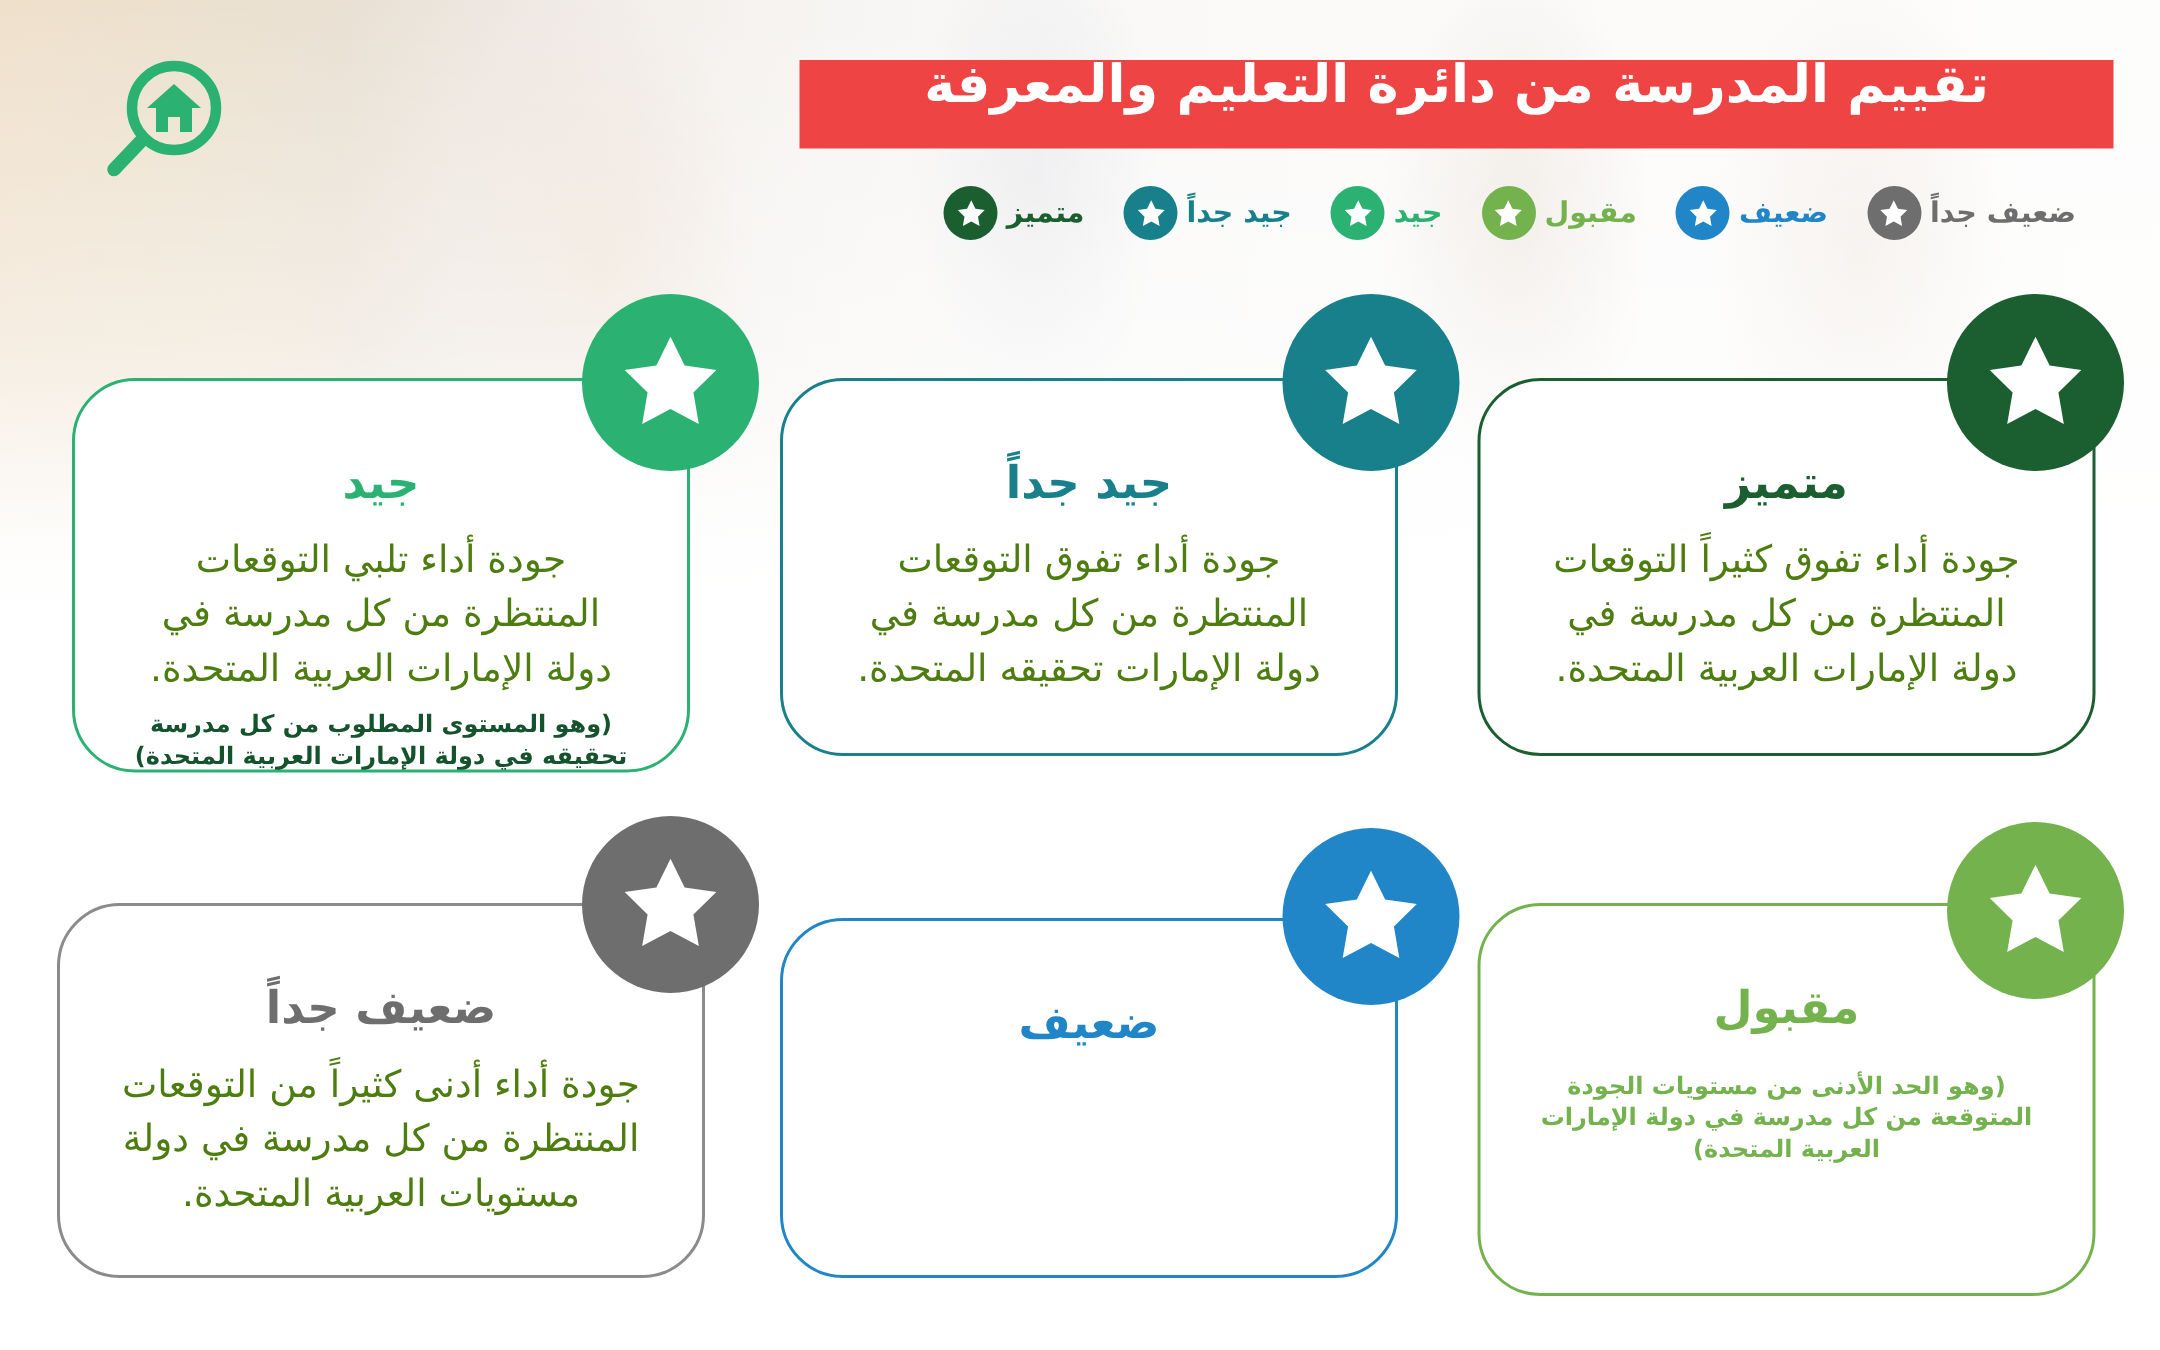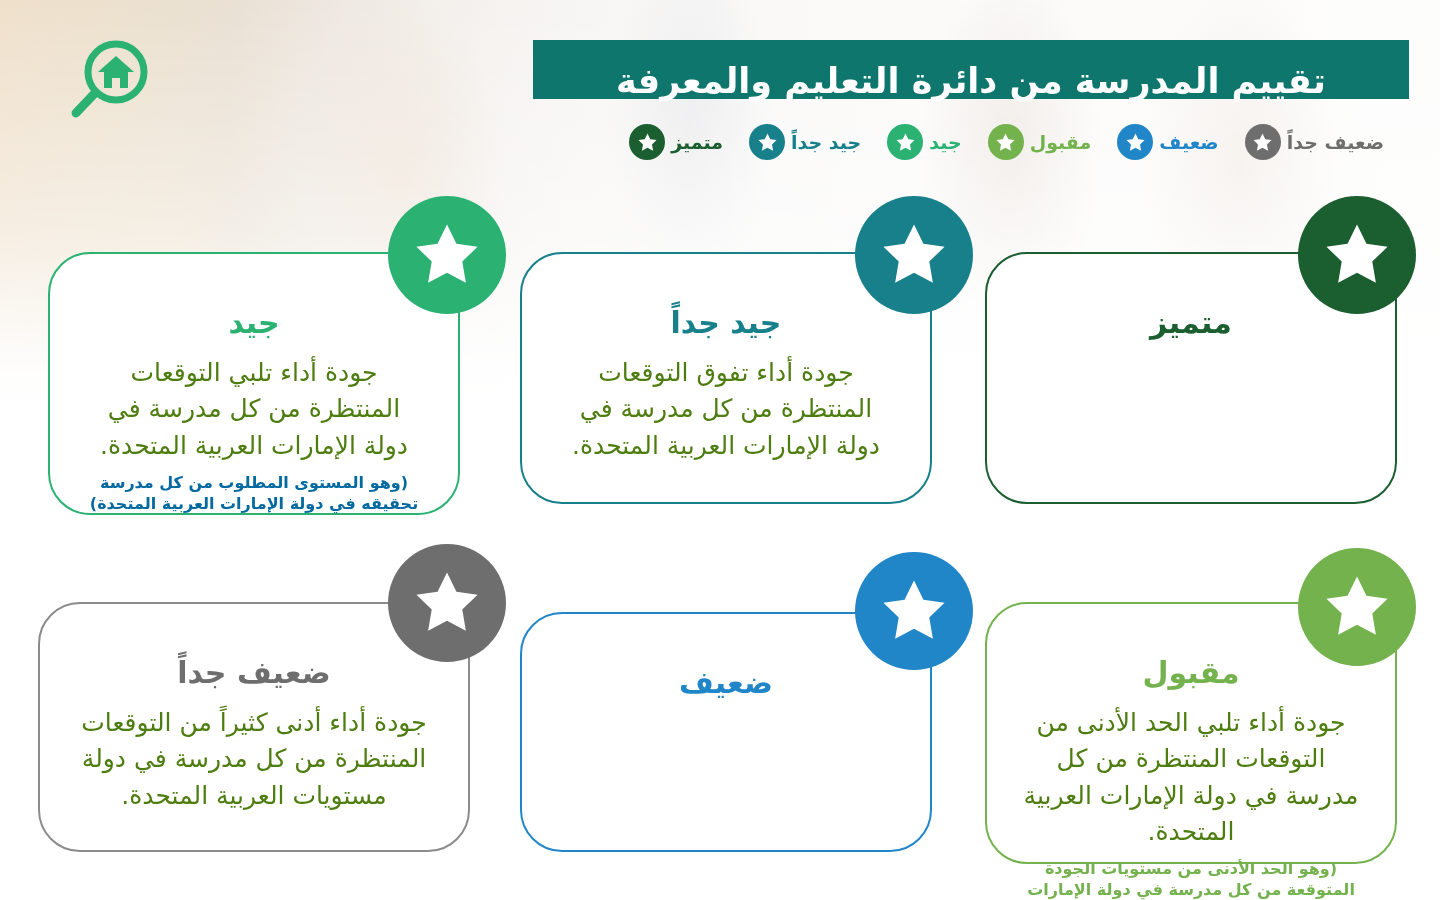--- a/index.html
+++ b/index.html
@@ -66,23 +66,23 @@
     height: 90px;
   }
 
   
   .title-bar {
     position: absolute;
     left: 533px;
     top: 40px;
     width: 876px;
     height: 59px;
-    background: #0f766e;
-    display: flex;
-    align-items: flex-end;
+    background: #ef4444;
+    display: flex;
+    align-items: flex-start;
     justify-content: center;
   }
   .title-bar .title-text {
     color: #ffffff;
     font-size: 35px;
     font-weight: 700;
     letter-spacing: 0px;
     white-space: nowrap;
     line-height: 1;
   }
@@ -260,57 +260,57 @@
             <path fill="#ffffff" d="M12 2.6l2.9 5.9 6.5.95-4.7 4.58 1.11 6.47L12 17.45 6.19 20.5l1.11-6.47L2.6 9.45l6.5-.95z"></path>
           </svg>
       </span>
     </div>
 
   </div>
 
   <div class="card" id="card-mumtaz" style="border-color:#1b5e30">
     <div class="card-inner">
       <div class="card-title" style="color:#1b5e30">متميز</div>
+      <div class="card-body">جودة أداء تفوق كثيراً التوقعات المنتظرة من كل مدرسة في دولة الإمارات العربية المتحدة.</div>
     </div>
   </div>
   <div class="card-badge" id="badge-mumtaz" style="background:#1b5e30">
     <svg viewBox="0 0 24 24">
         <path fill="#ffffff" d="M12 2.6l2.9 5.9 6.5.95-4.7 4.58 1.11 6.47L12 17.45 6.19 20.5l1.11-6.47L2.6 9.45l6.5-.95z"></path>
       </svg>
   </div>
 
   <div class="card" id="card-jayyid-jidan" style="border-color:#17808a">
     <div class="card-inner">
       <div class="card-title" style="color:#17808a">جيد جداً</div>
-      <div class="card-body">جودة أداء تفوق التوقعات المنتظرة من كل مدرسة في دولة الإمارات العربية المتحدة.</div>
+      <div class="card-body">جودة أداء تفوق التوقعات المنتظرة من كل مدرسة في دولة الإمارات تحقيقه المتحدة.</div>
     </div>
   </div>
   <div class="card-badge" id="badge-jayyid-jidan" style="background:#17808a">
     <svg viewBox="0 0 24 24">
         <path fill="#ffffff" d="M12 2.6l2.9 5.9 6.5.95-4.7 4.58 1.11 6.47L12 17.45 6.19 20.5l1.11-6.47L2.6 9.45l6.5-.95z"></path>
       </svg>
   </div>
 
   <div class="card" id="card-jayyid" style="border-color:#2bb273">
     <div class="card-inner">
       <div class="card-title" style="color:#2bb273">جيد</div>
       <div class="card-body">جودة أداء تلبي التوقعات المنتظرة من كل مدرسة في دولة الإمارات العربية المتحدة.</div>
-      <div class="card-note" style="color:#0369a1">(وهو المستوى المطلوب من كل مدرسة تحقيقه في دولة الإمارات العربية المتحدة)</div>
+      <div class="card-note" style="color:#14532d">(وهو المستوى المطلوب من كل مدرسة تحقيقه في دولة الإمارات العربية المتحدة)</div>
     </div>
   </div>
   <div class="card-badge" id="badge-jayyid" style="background:#2bb273">
     <svg viewBox="0 0 24 24">
         <path fill="#ffffff" d="M12 2.6l2.9 5.9 6.5.95-4.7 4.58 1.11 6.47L12 17.45 6.19 20.5l1.11-6.47L2.6 9.45l6.5-.95z"></path>
       </svg>
   </div>
 
   <div class="card" id="card-maqbul" style="border-color:#74b24e">
     <div class="card-inner">
       <div class="card-title" style="color:#74b24e">مقبول</div>
-      <div class="card-body">جودة أداء تلبي الحد الأدنى من التوقعات  المنتظرة من كل مدرسة في دولة الإمارات العربية المتحدة.</div>
       <div class="card-note" style="color:#74b24e">(وهو الحد الأدنى من مستويات الجودة المتوقعة من كل مدرسة في دولة الإمارات العربية المتحدة)</div>
     </div>
   </div>
   <div class="card-badge" id="badge-maqbul" style="background:#74b24e">
     <svg viewBox="0 0 24 24">
         <path fill="#ffffff" d="M12 2.6l2.9 5.9 6.5.95-4.7 4.58 1.11 6.47L12 17.45 6.19 20.5l1.11-6.47L2.6 9.45l6.5-.95z"></path>
       </svg>
   </div>
 
   <div class="card" id="card-daif" style="border-color:#2186c8">

